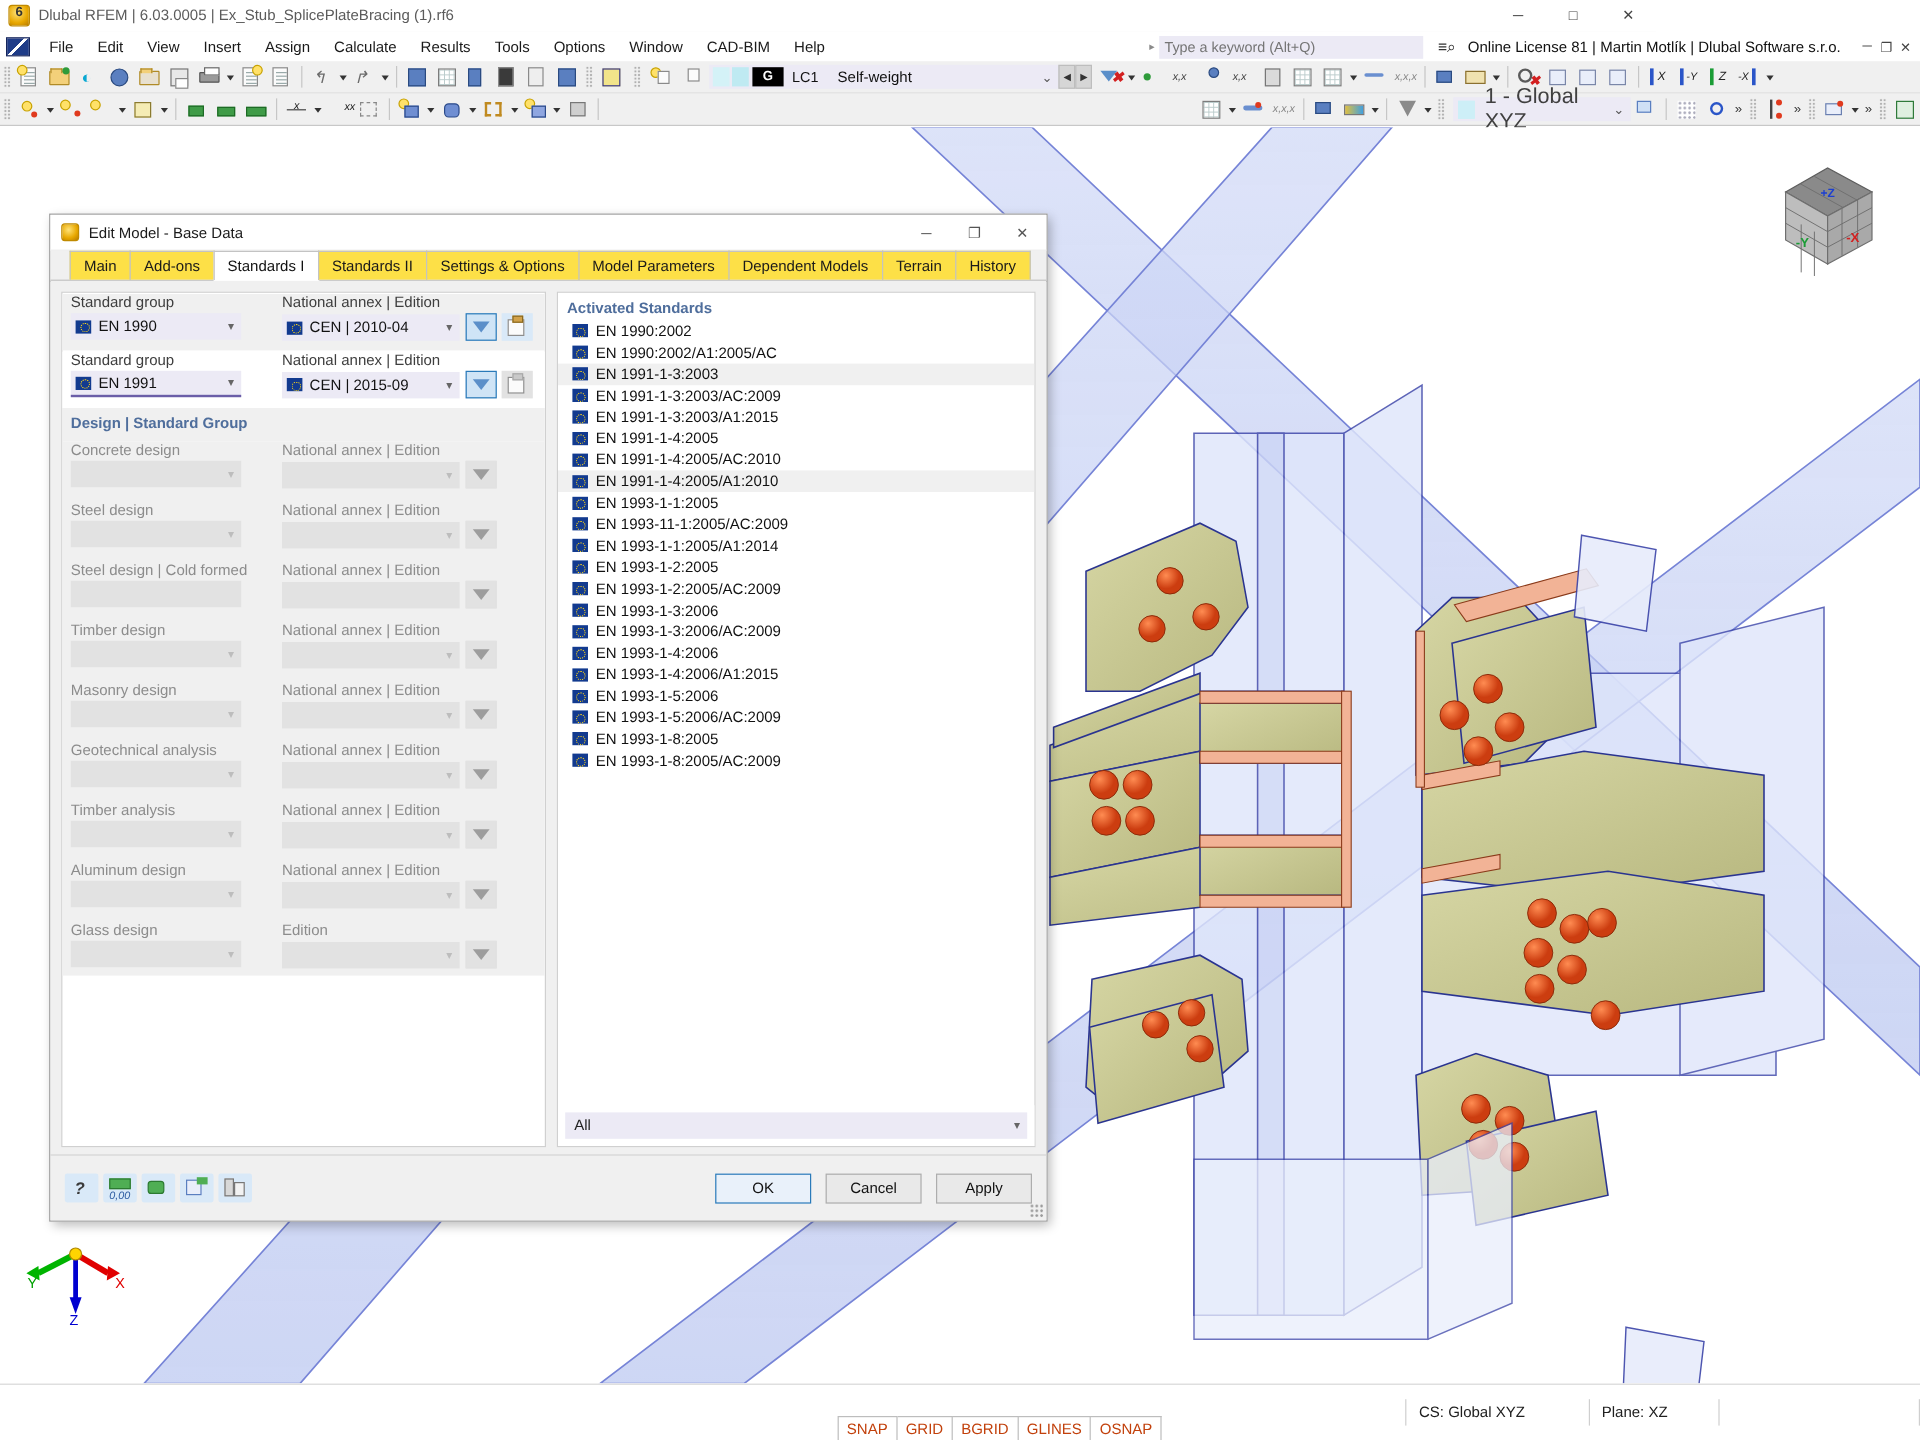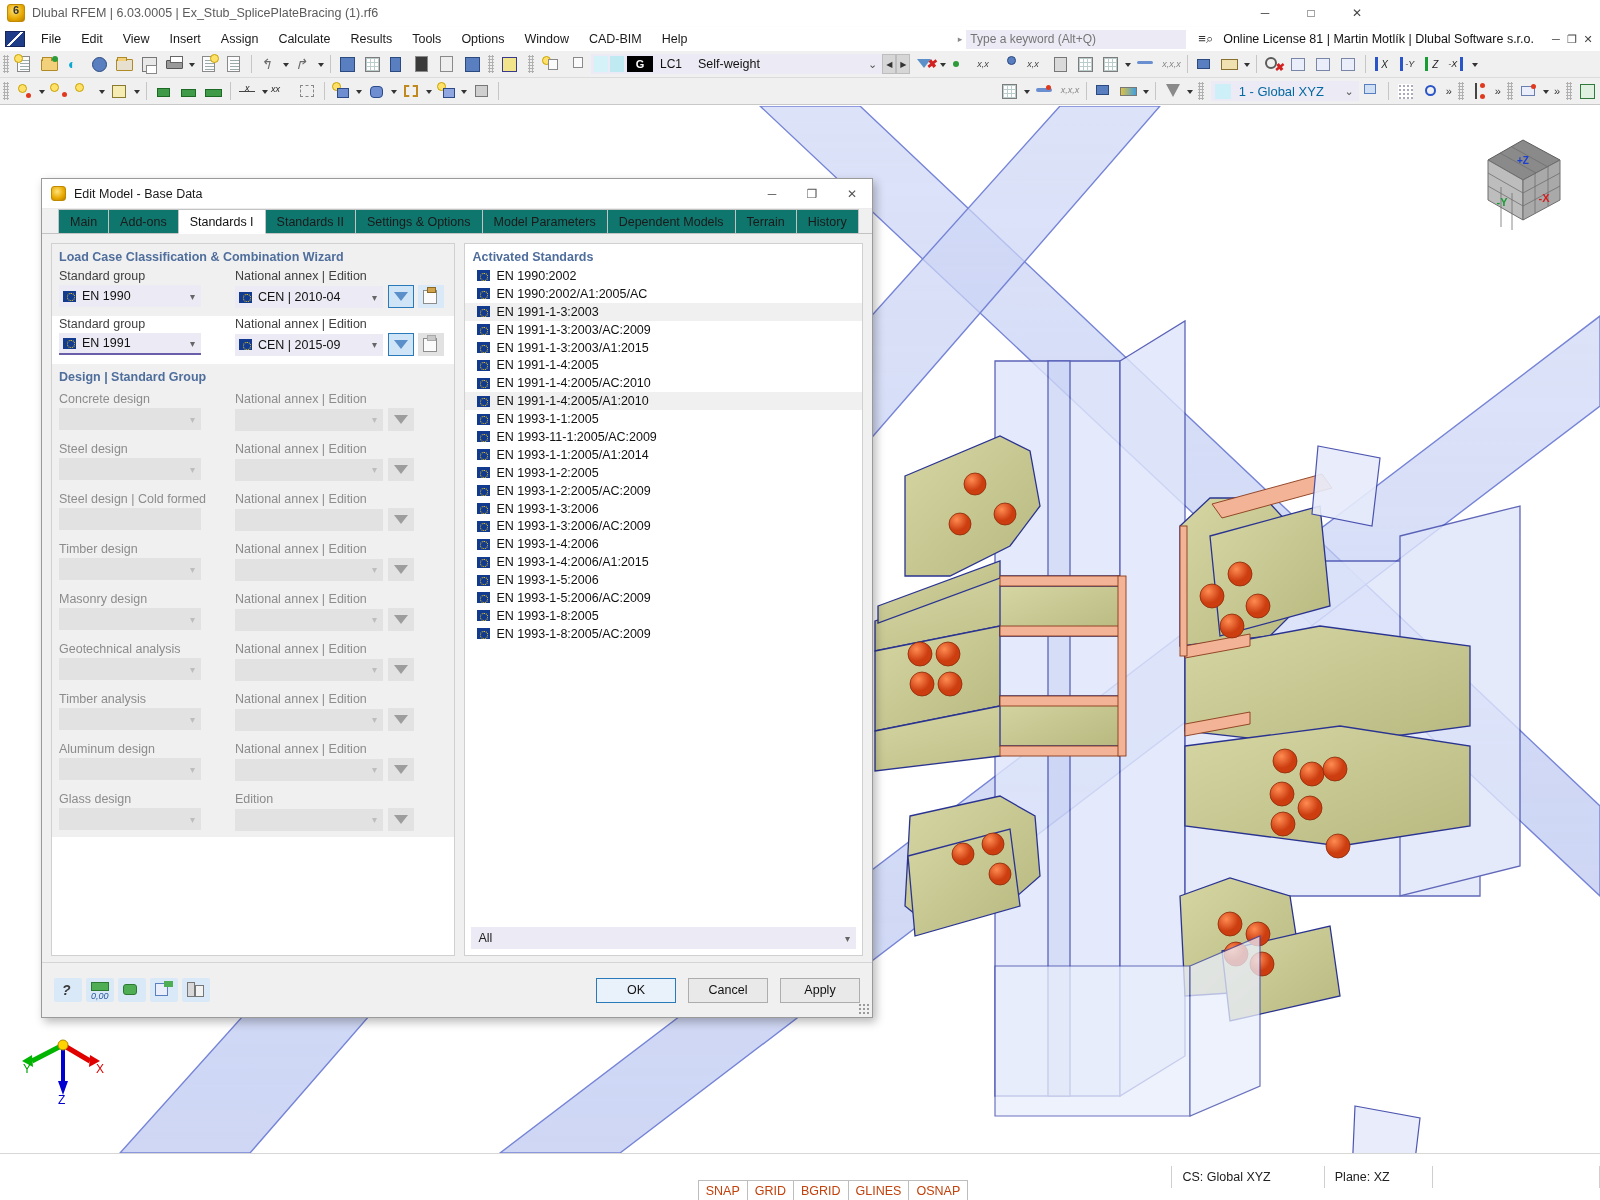--- a/index.html
+++ b/index.html
@@ -119,21 +119,21 @@
   .lc-lc1 { margin-left:7px; font-size:12px; color:#111; }
   .lc-name { margin-left:16px; font-size:12.5px; color:#111; width:170px; }
   .lc-chev { color:#555; font-size:11px; margin-right:5px; }
   .navbtn { width:14px;height:20px;background:#d6d6d6;border:1px solid #bdbdbd;
             display:flex;align-items:center;justify-content:center;font-size:8px;color:#333;}
 
   .cs-field {
     display:flex;align-items:center;height:20px;background:#eceaf5;width:148px;margin-left:4px;
   }
   .cs-sw { width:16px;height:15px;background:#cdeff7;margin-left:4px;border:1px solid #cdeff7;}
-  .cs-txt { margin-left:8px;font-size:13px;color:#0369a1; }
+  .cs-txt { margin-left:8px;font-size:18px;color:#404040; }
   .cs-chev { margin-left:auto;margin-right:5px;color:#555;font-size:11px;}
 
   
   .viewport {
     position: absolute; top: 106px; left: 0; width: 1600px; height: 1047px;
     background: #ffffff; overflow: hidden;
   }
   .statusbar {
     position: absolute; bottom: 0; left: 0; width: 1600px; height: 47px;
     background: #ffffff; border-top: 1px solid #d7d7d7;
@@ -166,21 +166,21 @@
   .dlg-wbtns { margin-left:auto;display:flex; }
   .dw { width:40px;height:30px;display:flex;align-items:center;justify-content:center;
         color:#555;font-size:12px; }
 
   .tabstrip {
     height: 25px; background:#f0f0f0; display:flex; align-items:flex-end;
     padding-left: 16px; border-bottom:1px solid #c3c3c3;
   }
   .tab {
     height: 24px; padding: 0 11px; display:flex;align-items:center;
-    font-size:12.5px;color:#1a1a1a;background:#0f766e;
+    font-size:12.5px;color:#1a1a1a;background:#fde047;
     border:1px solid #c3c3c3;border-bottom:none;margin-right:-1px;
   }
   .tab.active { background:#ffffff; color:#111; border-bottom:1px solid #ffffff; margin-bottom:-1px; height:25px;}
 
   .dlg-body {
     position:absolute; left:0; right:0; top:56px; bottom:55px;
     background:#f0f0f0; padding: 8px 9px 6px 9px; display:flex;
   }
   .panel-left {
     width: 404px; background:#ffffff; border:1px solid #d0d0d0; position:relative;
@@ -510,21 +510,21 @@
     <div class="ticon">
         <i class="ic" style="left:3px;top:9px;width:17px;height:8px;background:#3f9b47;border:1px solid #1d6a25"></i>
       </div>
     <div class="tsep"></div>
     <div class="ticon">
         <i class="ic" style="left:3px;top:11px;width:16px;height:1px;background:#444"></i>
         <i class="ic" style="left:9px;top:3px;font-size:9px;color:#222">x</i>
       </div>
     <div class="caret"></div>
     <div class="ticon">
-        <i class="ic" style="left:0;top:4px;font-size:9px;color:#222">xx</i>
+        <i class="ic" style="left:16px;top:4px;font-size:9px;color:#222">xx</i>
       </div>
     <div class="ticon">
         <i class="ic" style="left:4px;top:5px;width:14px;height:12px;border:1px dashed #888"></i>
       </div>
     <div class="tsep"></div>
     <div class="ticon">
         <i class="ic star" style="left:2px;top:2px"></i>
         <i class="ic" style="left:7px;top:8px;width:12px;height:10px;background:#6f8ed2;border:1px solid #2b4a8a"></i>
       </div>
     <div class="caret"></div>
@@ -795,21 +795,20 @@
       <div class="tab">Dependent Models</div>
       <div class="tab">Terrain</div>
       <div class="tab">History</div>
     </div>
 
     <div class="dlg-body">
 
       <div class="panel-left">
 
         <div class="grp-box">
-          <div class="grp-head">Load Case Classification &amp; Combination Wizard</div>
           <div class="fieldrow">
             <div class="fl">
               <span class="flbl">Standard group</span>
               <div class="combo w142">
                 <span class="euflag"></span>
                 <span class="ctext">EN 1990</span>
                 <span class="cchev">▾</span>
               </div>
             </div>
             <div>

